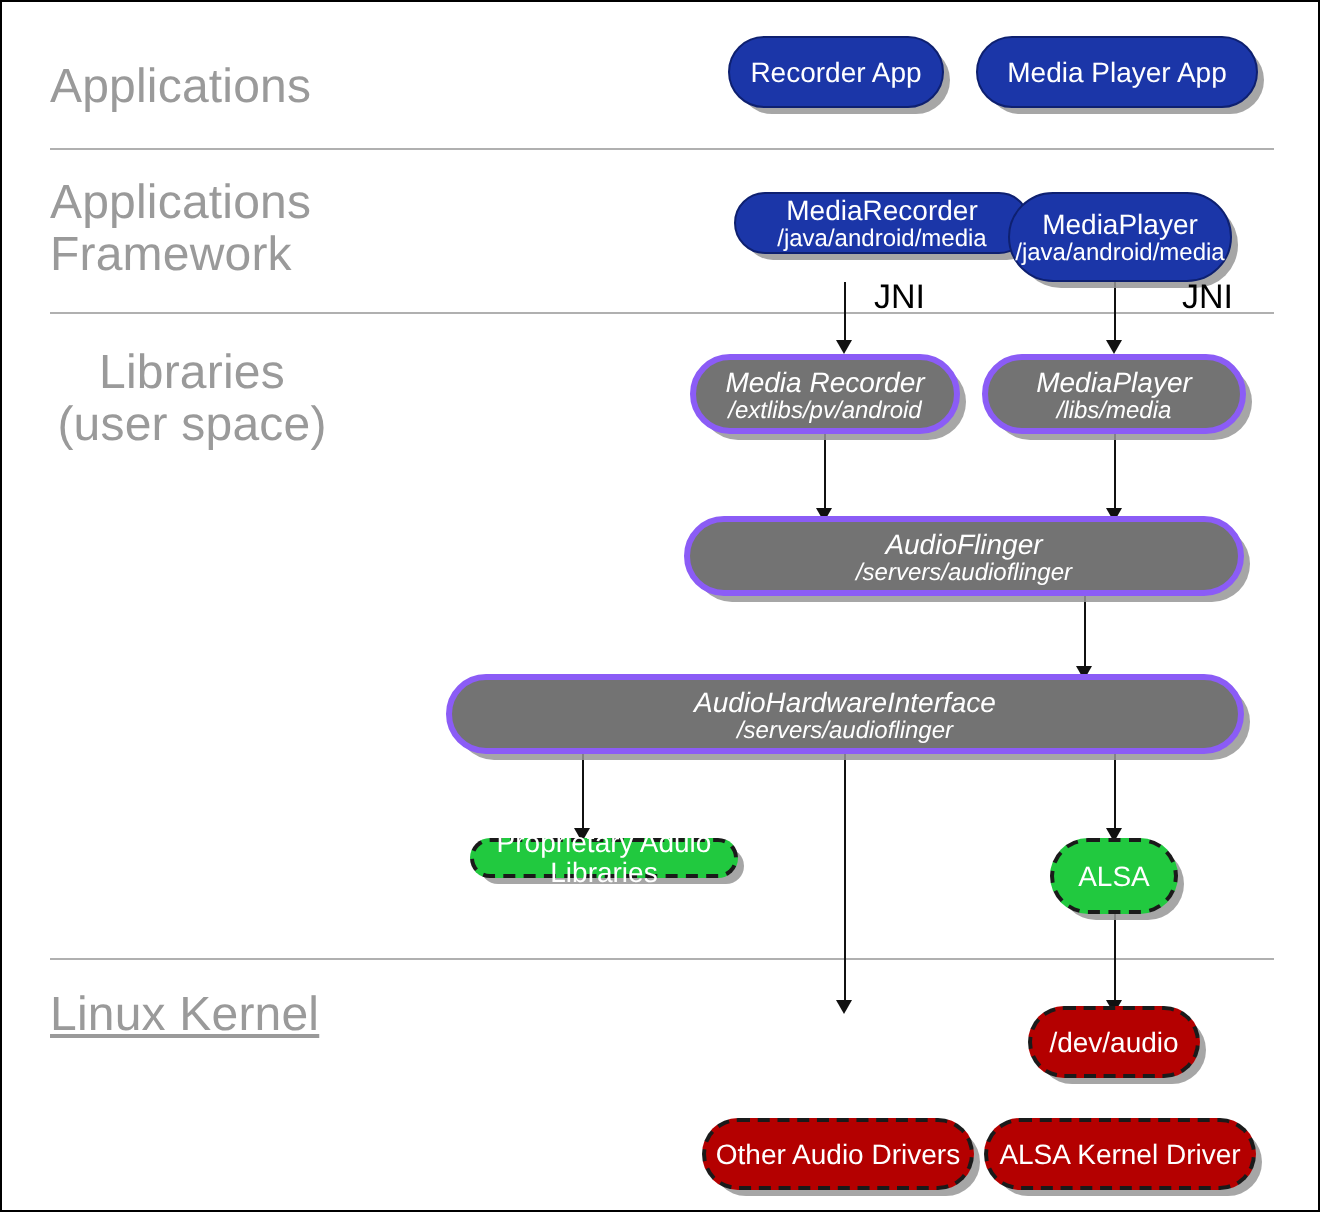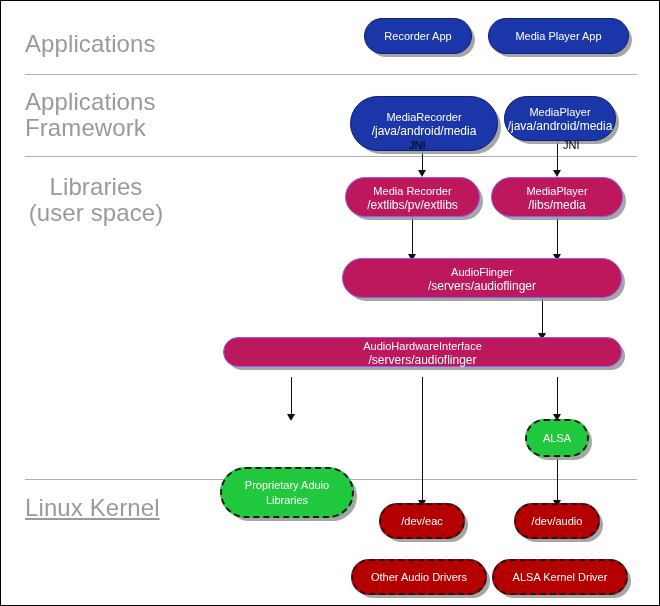--- a/index.html
+++ b/index.html
@@ -44,37 +44,38 @@
     display: flex;
     flex-direction: column;
     align-items: center;
     justify-content: center;
     color: #ffffff;
     text-align: center;
     box-shadow: 4px 4px 0 -1px rgba(150,150,150,0.85);
     z-index: 4;
   }
   .node .title {
-    font-size: 11px;
+    font-size: 14px;
     line-height: 15px;
     white-space: nowrap;
   }
   .node .subtitle {
     font-size: 12px;
     line-height: 12px;
     white-space: nowrap;
   }
   .node.two-line .title { line-height: 15px; }
   .node.blue {
     background: #1b36a8;
     border: 1px solid #0e2070;
   }
   .node.green {
-    background: #be185d;
-    border: 1px solid #8b5cf6;
+    background: #737373;
+    border: 3px solid #8b5cf6;
+    font-style: italic;
   }
   .node.green-dashed {
     background: #21c93f;
     border: 2px dashed #1a1a1a;
   }
   .node.red-dashed {
     background: #b40000;
     border: 2px dashed #1a1a1a;
   }
   .node.wrap .title { white-space: normal; }
@@ -89,24 +90,25 @@
     position: absolute;
     width: 0;
     height: 0;
     border-left: 4px solid transparent;
     border-right: 4px solid transparent;
     border-top: 7px solid #111111;
     z-index: 3;
   }
   .edge-label {
     position: absolute;
-    font-size: 11px;
+    font-size: 17px;
     color: #000000;
     z-index: 5;
     font-family: "Liberation Sans", sans-serif;
+    margin-left: 28px;
   }
 </style>
 </head>
 <body>
 
 <div id="canvas">
 
   <div class="layer-label" style="left:24px; top:30px;">Applications</div>
 
   <div class="layer-label" style="left:24px; top:88px;">Applications
@@ -151,61 +153,58 @@
   <div class="arrowhead" style="left:552px; top:499px;"></div>
 
   <div class="node blue" style="left:363px; top:17px; width:108px; height:36px;">
     <div class="title">Recorder App</div>
   </div>
 
   <div class="node blue" style="left:487px; top:17px; width:141px; height:36px;">
     <div class="title">Media Player App</div>
   </div>
 
-  <div class="node blue two-line" style="left:349px; top:95px; width:148px; height:55px;">
+  <div class="node blue two-line" style="left:366px; top:95px; width:148px; height:31px;">
     <div class="title">MediaRecorder</div>
     <div class="subtitle">/java/android/media</div>
   </div>
 
   <div class="node blue two-line" style="left:503px; top:95px; width:112px; height:45px;">
     <div class="title">MediaPlayer</div>
     <div class="subtitle">/java/android/media</div>
   </div>
 
   <div class="node green two-line" style="left:344px; top:176px; width:135px; height:40px;">
     <div class="title">Media Recorder</div>
-    <div class="subtitle">/extlibs/pv/extlibs</div>
+    <div class="subtitle">/extlibs/pv/android</div>
   </div>
 
   <div class="node green two-line" style="left:490px; top:176px; width:132px; height:40px;">
     <div class="title">MediaPlayer</div>
     <div class="subtitle">/libs/media</div>
   </div>
 
   <div class="node green two-line" style="left:341px; top:257px; width:280px; height:40px;">
     <div class="title">AudioFlinger</div>
     <div class="subtitle">/servers/audioflinger</div>
   </div>
 
-  <div class="node green two-line" style="left:222px; top:336px; width:399px; height:30px;">
+  <div class="node green two-line" style="left:222px; top:336px; width:399px; height:40px;">
     <div class="title">AudioHardwareInterface</div>
     <div class="subtitle">/servers/audioflinger</div>
   </div>
 
-  <div class="node green-dashed wrap" style="left:219px; top:418px; width:134px; height:51px;margin-top:48px;">
+  <div class="node green-dashed wrap" style="left:234px; top:418px; width:134px; height:20px;">
     <div class="title" style="width:120px;">Proprietary Aduio Libraries</div>
   </div>
 
   <div class="node green-dashed" style="left:524px; top:418px; width:64px; height:38px;align-items:center;">
     <div class="title">ALSA</div>
   </div>
 
-  <div class="node red-dashed" style="left:378px; top:502px; width:86px; height:36px;">
-    <div class="title">/dev/eac</div>
-  </div>
 
   <div class="node red-dashed" style="left:513px; top:502px; width:86px; height:36px;">
     <div class="title">/dev/audio</div>
   </div>
 
   <div class="node red-dashed" style="left:491px; top:558px; width:136px; height:36px;">
     <div class="title">ALSA Kernel Driver</div>
   </div>
 
   <div class="node red-dashed" style="left:350px; top:558px; width:136px; height:36px;">

